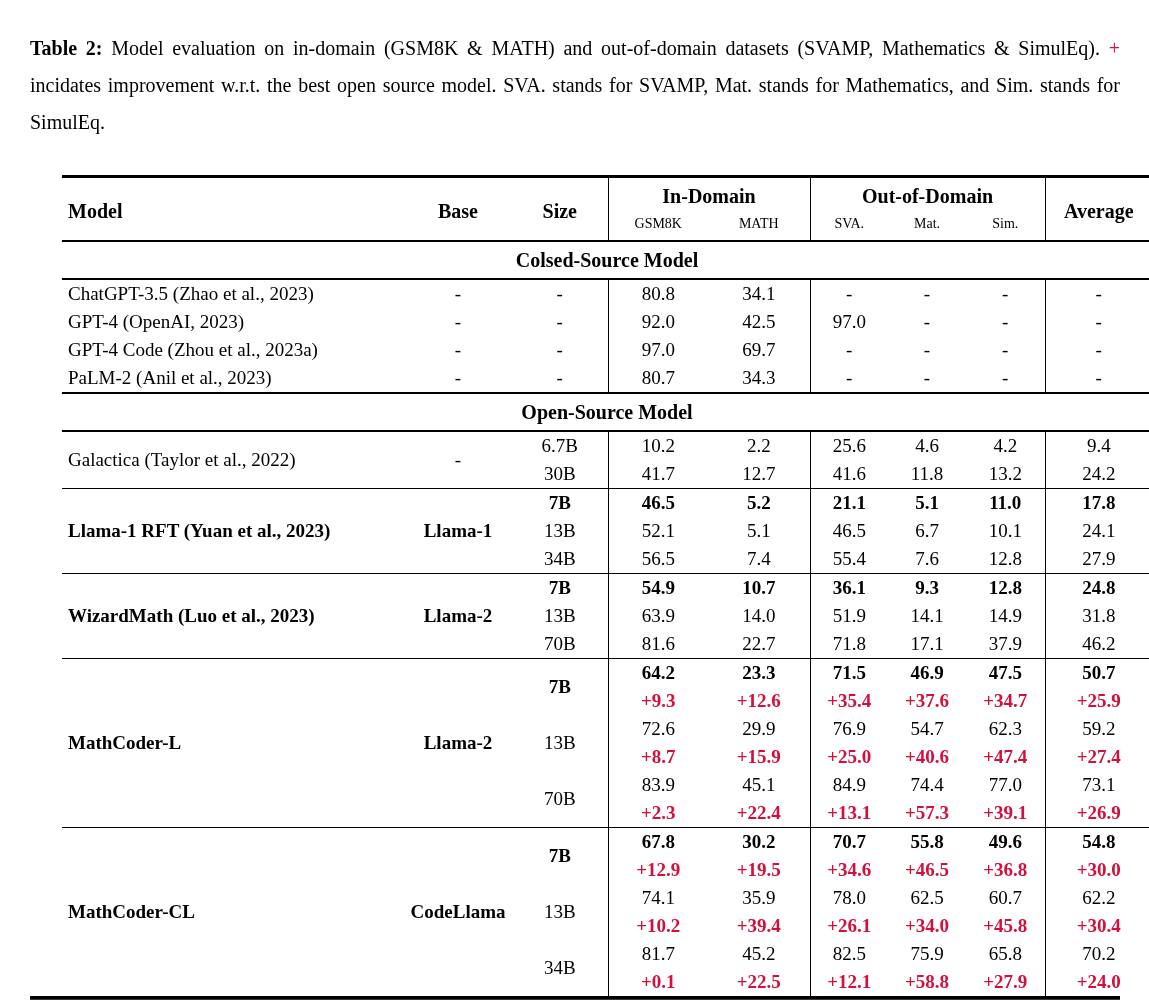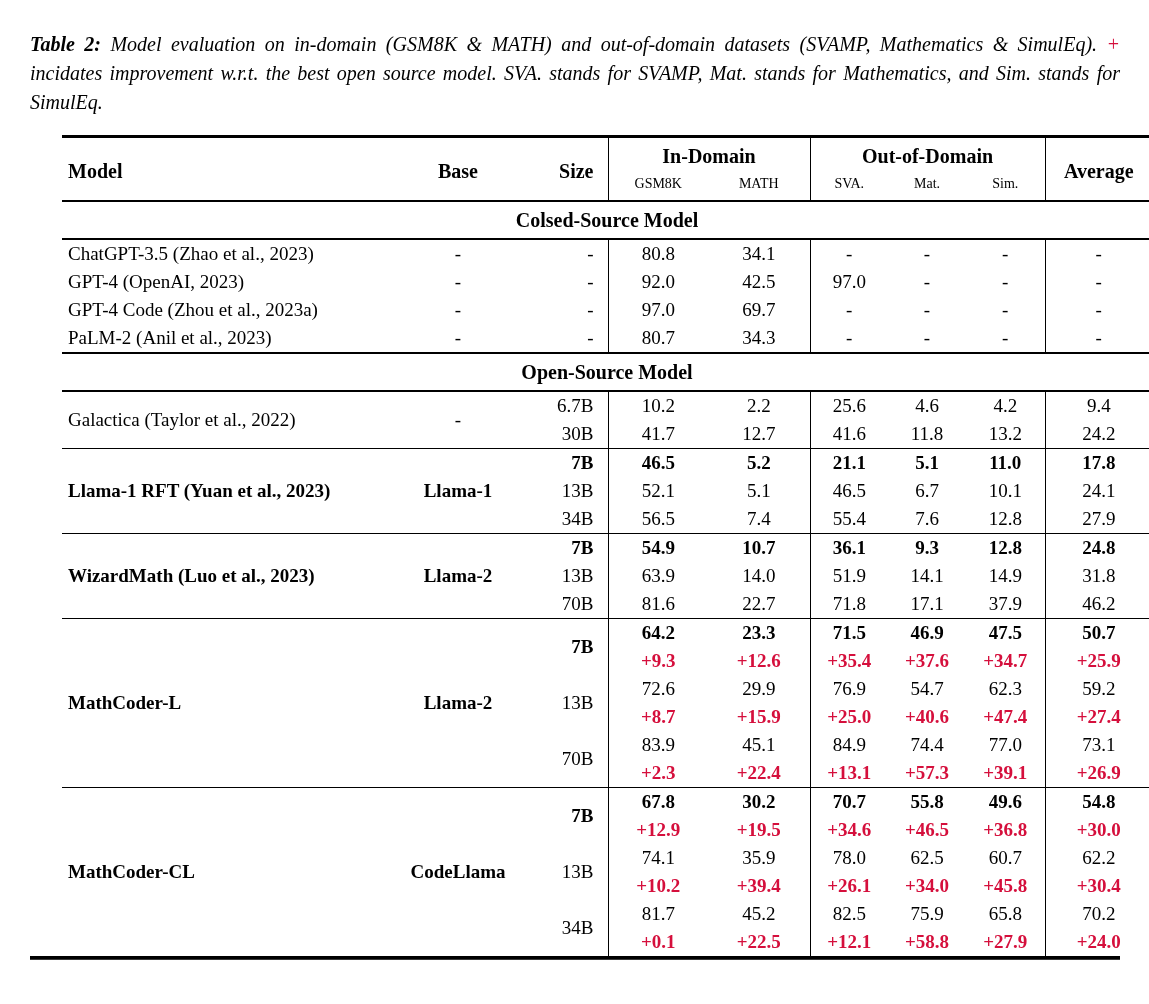--- a/index.html
+++ b/index.html
@@ -10,24 +10,23 @@
     background: var(--paper);
     color: var(--ink);
     font-family: "Liberation Serif", "DejaVu Serif", serif;
   }
   .page { width: 1149px; padding: 10px 29px 20px 30px; }
 
   
   .caption {
     width: 1090px;
     font-size: 20px;
-    line-height: 29px;
+    line-height: 37px;
     text-align: justify;
-    margin-bottom: 18px;
-    font-style: italic;
+    margin-bottom: 34px;
   }
   .caption .cap-label { font-weight: bold; }
   .caption .plus { color: var(--red); }
 
   
   table.results {
     width: 1090px;
     border-collapse: collapse;
     table-layout: fixed;
     border-top: 3px solid var(--ink);
@@ -42,21 +41,21 @@
   col.c-sva   { width: 78px;  }
   col.c-mat   { width: 78px;  }
   col.c-sim   { width: 79px;  }
   col.c-avg   { width: 107px; }
 
   th, td { padding: 2px 4px; line-height: 24px; font-weight: normal; }
   th.top { font-weight: bold; font-size: 20px; padding-top: 6px; }
   th.sub { font-size: 14px; padding-bottom: 4px; }
   .center { text-align: center; }
   td.model { text-align: left; padding-left: 6px; }
-  td.size, th.size { text-align: right; padding-right: 14px; }
+  td.size, th.size { text-align: center; padding-right: 14px; }
   .bl { border-left: 1.5px solid var(--ink); }
 
   tr.section-row td {
     border-top: 2px solid var(--ink);
     border-bottom: 2px solid var(--ink);
     text-align: center;
     font-weight: bold;
     font-size: 20px;
     padding: 6px 0;
   }

